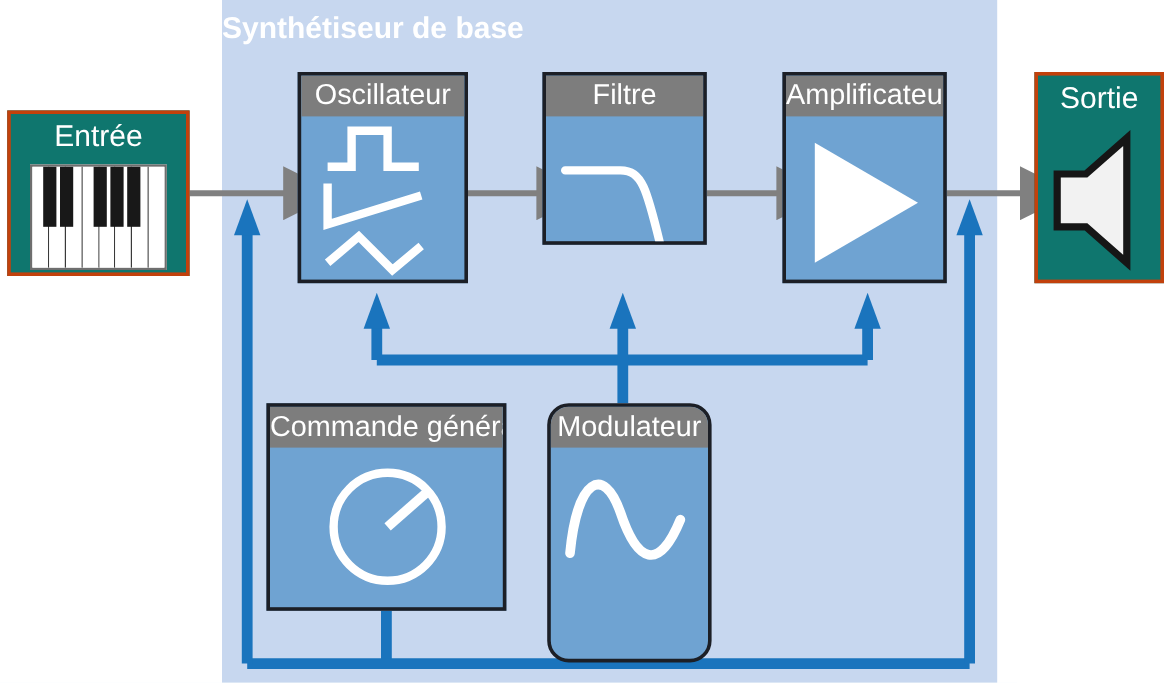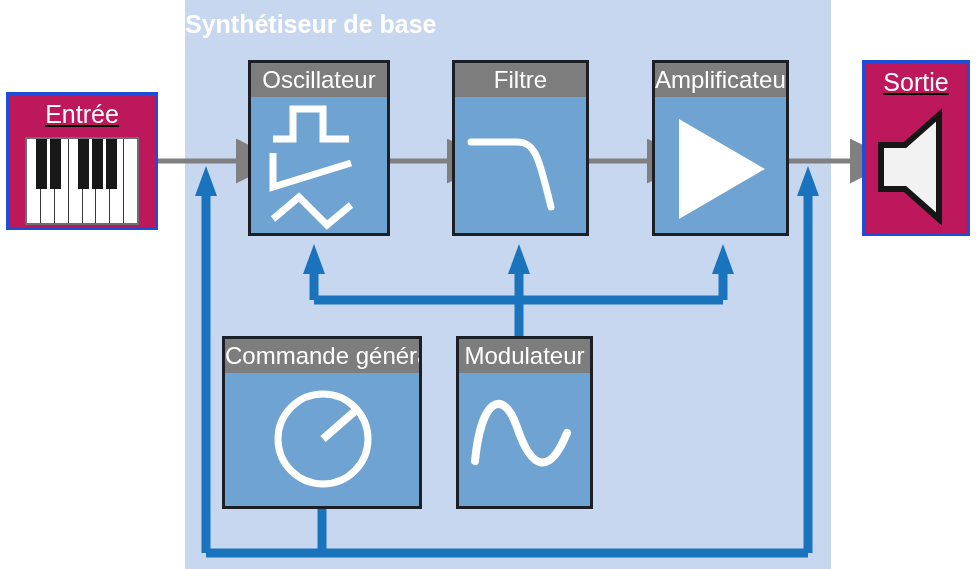--- a/index.html
+++ b/index.html
@@ -51,23 +51,22 @@
 
   
   .module {
     position: absolute;
     box-sizing: border-box;
     border: 3px solid #1c1f26;
     background: #6fa3d2;
     overflow: hidden;
   }
   .module.gray {
-    background: #be185d;
-    border: 3px solid #1d4ed8;
-    text-decoration: underline;
+    background: #0f766e;
+    border: 3px solid #c2410c;
   }
   .module-head {
     height: 34px;
     background: #7d7d7d;
     color: #ffffff;
     font-size: 24px;
     line-height: 34px;
     text-align: center;
     white-space: nowrap;
     overflow: hidden;
@@ -192,21 +191,21 @@
         </div>
         <div class="bk" style="left:9px;"></div>
         <div class="bk" style="left:23px;"></div>
         <div class="bk" style="left:51px;"></div>
         <div class="bk" style="left:65px;"></div>
         <div class="bk" style="left:79px;"></div>
       </div>
     </div>
   </div>
 
-  <div class="module" style="left:452px; top:60px; width:137px; height:176px;">
+  <div class="module" style="left:452px; top:60px; width:137px; height:144px;">
     <div class="module-head">Filtre</div>
     <div class="module-body">
       <svg width="131" height="136" viewBox="0 0 131 136">
         <path d="M16,45 L62,45 C80,45 84,60 96,110" fill="none" stroke="#ffffff" stroke-width="7" stroke-linecap="round"></path>
       </svg>
     </div>
   </div>
 
   <div class="module" style="left:652px; top:60px; width:137px; height:176px;">
     <div class="module-head">Amplificateur</div>
@@ -229,21 +228,21 @@
   <div class="module" style="left:222px; top:336px; width:200px; height:173px;">
     <div class="module-head">Commande générale</div>
     <div class="module-body">
       <svg width="194" height="133" viewBox="0 0 194 133">
         <circle cx="98" cy="66" r="45" fill="none" stroke="#ffffff" stroke-width="7"></circle>
         <line x1="98" y1="66" x2="130" y2="38" stroke="#ffffff" stroke-width="8" stroke-linecap="butt"></line>
       </svg>
     </div>
   </div>
 
-  <div class="module" style="left:456px; top:336px; width:137px; height:173px;">
+  <div class="module" style="left:456px; top:336px; width:137px; height:216px;border-radius:18px;">
     <div class="module-head">Modulateur</div>
     <div class="module-body">
       <svg width="131" height="133" viewBox="0 0 131 133">
         <path d="M16,88 C22,26 44,14 58,54 C72,96 90,104 108,60" fill="none" stroke="#ffffff" stroke-width="8" stroke-linecap="round"></path>
       </svg>
     </div>
   </div>
 
 </div>
 

